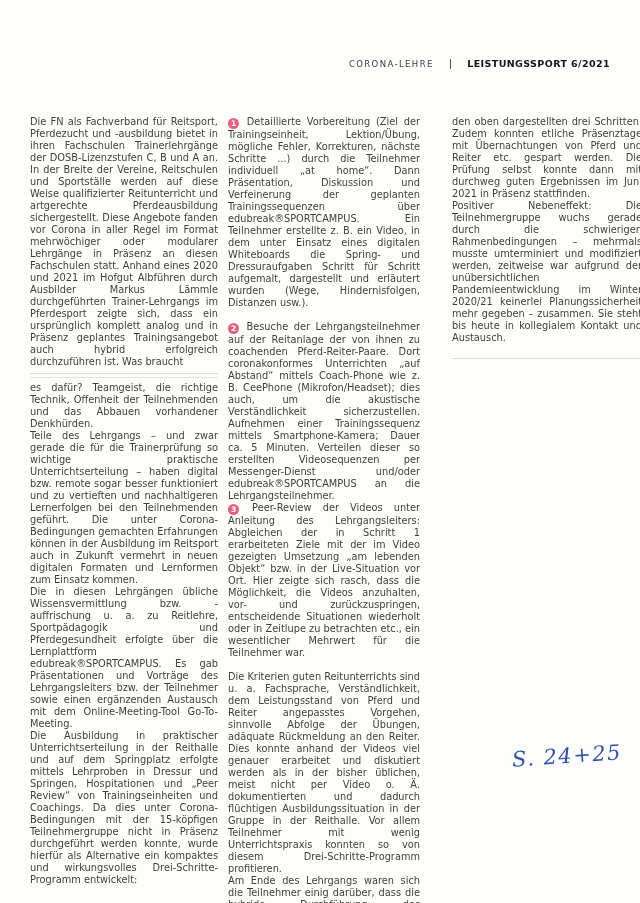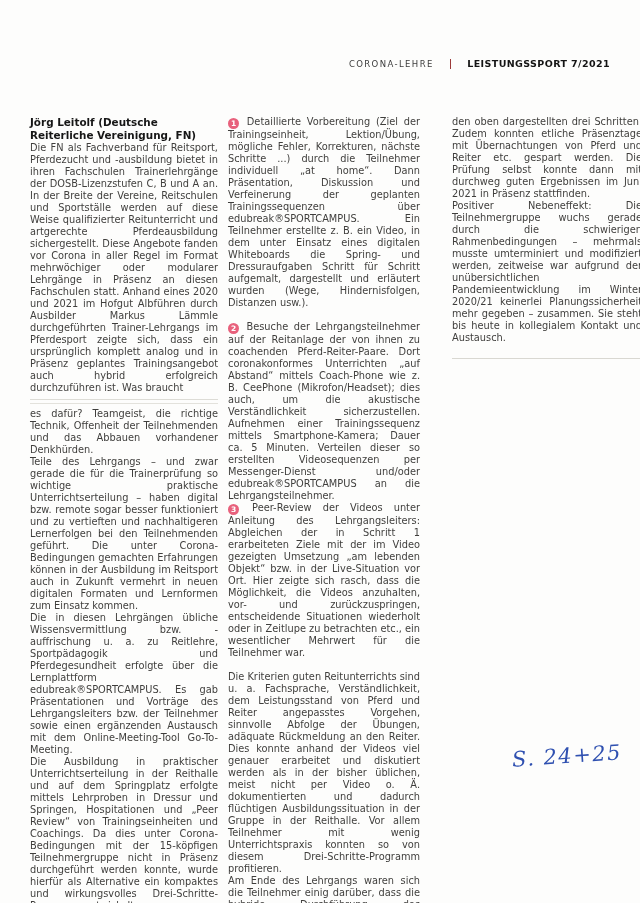--- a/index.html
+++ b/index.html
@@ -93,25 +93,24 @@
   }
 </style>
 </head>
 <body>
 
 <div class="page">
 
   <div class="page-header">
     <span class="header-section">CORONA-LEHRE</span>
     <span class="header-sep"></span>
-    <span class="header-issue">LEISTUNGSSPORT 7/2021</span>
+    <span class="header-issue">LEISTUNGSSPORT 6/2021</span>
   </div>
 
   <div class="col col-left">
-    <p class="article-author">Jörg Leitolf (Deutsche Reiterliche Vereinigung, FN)</p>
     <p>Die FN als Fachverband für Reitsport, Pferdezucht und -ausbildung bietet in ihren Fachschulen Trainerlehrgänge der DOSB-Lizenzstufen C, B und A an. In der Breite der Vereine, Reitschulen und Sportställe werden auf diese Weise qualifizierter Reitunterricht und artgerechte Pferdeausbildung sichergestellt. Diese Angebote fanden vor Corona in aller Regel im Format mehrwöchiger oder modularer Lehrgänge in Präsenz an diesen Fachschulen statt. Anhand eines 2020 und 2021 im Hofgut Albführen durch Ausbilder Markus Lämmle durchgeführten Trainer-Lehrgangs im Pferdesport zeigte sich, dass ein ursprünglich komplett analog und in Präsenz geplantes Trainingsangebot auch hybrid erfolgreich durchzuführen ist. Was braucht</p>
     <div class="cut-line"></div>
     <p>es dafür? Teamgeist, die richtige Technik, Offenheit der Teilnehmenden und das Abbauen vorhandener Denkhürden.</p>
     <p>Teile des Lehrgangs – und zwar gerade die für die Trainerprüfung so wichtige praktische Unterrichtserteilung – haben digital bzw. remote sogar besser funktioniert und zu vertieften und nachhaltigeren Lernerfolgen bei den Teilnehmenden geführt. Die unter Corona-Bedingungen gemachten Erfahrungen können in der Ausbildung im Reitsport auch in Zukunft vermehrt in neuen digitalen Formaten und Lernformen zum Einsatz kommen.</p>
     <p>Die in diesen Lehrgängen übliche Wissensvermittlung bzw. -auffrischung u. a. zu Reitlehre, Sportpädagogik und Pferdegesundheit erfolgte über die Lernplattform edubreak®SPORTCAMPUS. Es gab Präsentationen und Vorträge des Lehrgangsleiters bzw. der Teilnehmer sowie einen ergänzenden Austausch mit dem Online-Meeting-Tool Go-To-Meeting.</p>
     <p>Die Ausbildung in praktischer Unterrichtserteilung in der Reithalle und auf dem Springplatz erfolgte mittels Lehrproben in Dressur und Springen, Hospitationen und „Peer Review“ von Trainingseinheiten und Coachings. Da dies unter Corona-Bedingungen mit der 15-köpfigen Teilnehmergruppe nicht in Präsenz durchgeführt werden konnte, wurde hierfür als Alternative ein kompaktes und wirkungsvolles Drei-Schritte-Programm entwickelt:</p>
   </div>
 
   <div class="col col-mid">
     <p><span class="step-badge">1</span> <span>Detaillierte Vorbereitung (Ziel der Trainingseinheit, Lektion/Übung, mögliche Fehler, Korrekturen, nächste Schritte ...) durch die Teilnehmer individuell „at home“. Dann Präsentation, Diskussion und Verfeinerung der geplanten Trainingssequenzen über edubreak®SPORTCAMPUS. Ein Teilnehmer erstellte z. B. ein Video, in dem unter Einsatz eines digitalen Whiteboards die Spring- und Dressuraufgaben Schritt für Schritt aufgemalt, dargestellt und erläutert wurden (Wege, Hindernisfolgen, Distanzen usw.).</span></p>

